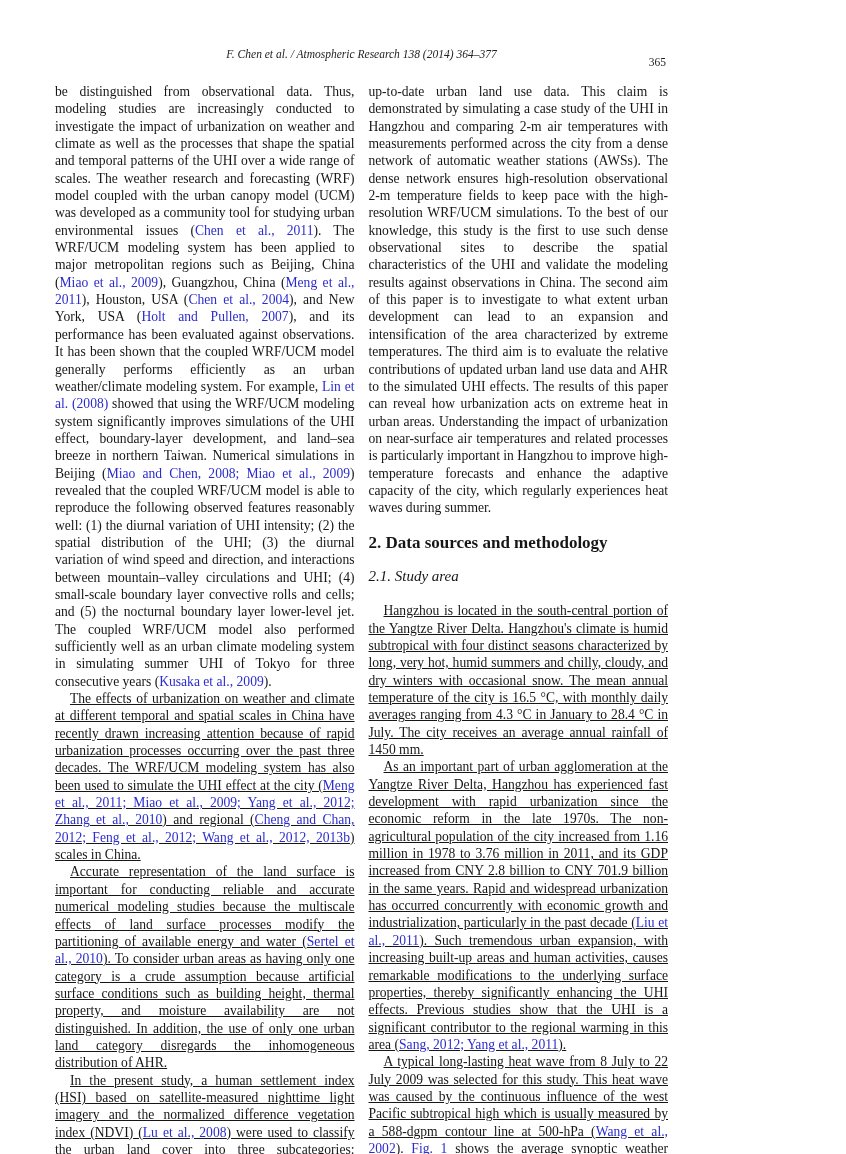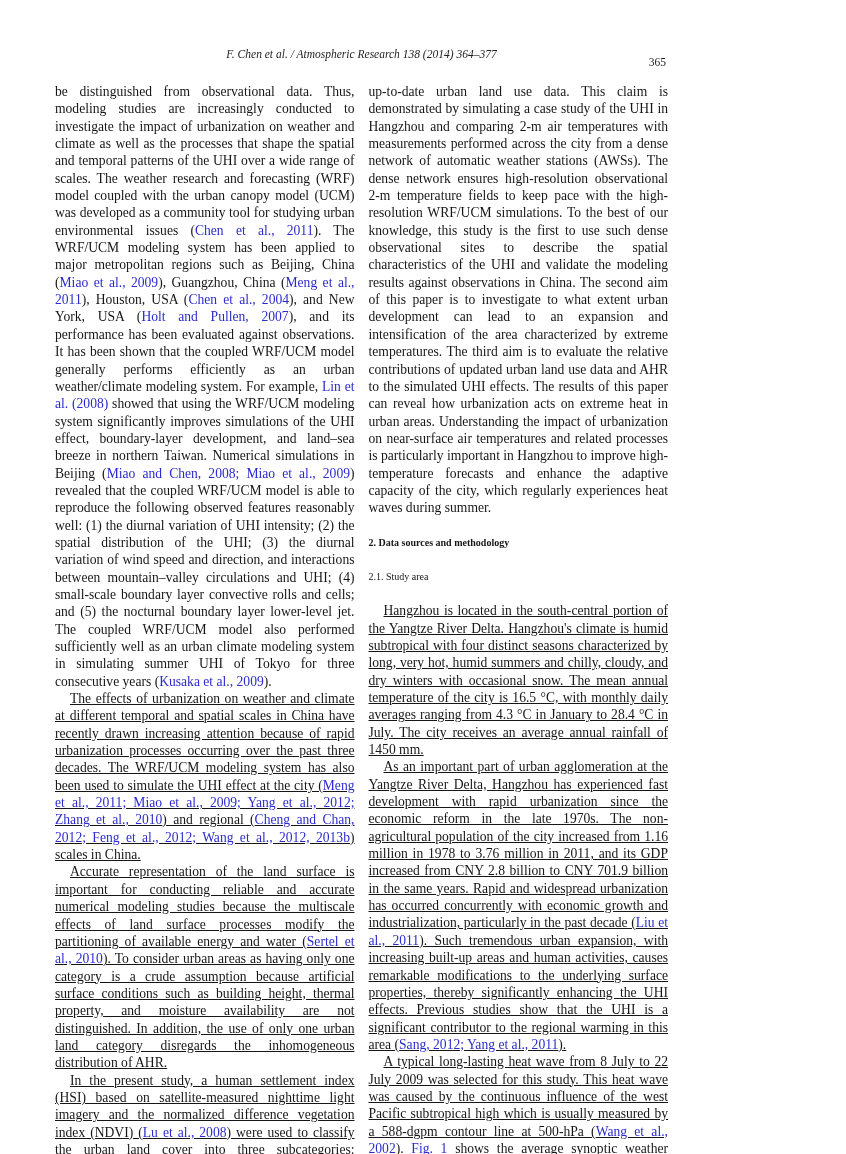--- a/index.html
+++ b/index.html
@@ -50,28 +50,29 @@
     color: #161616;
   }
   .col p {
     margin: 0;
   }
   .col p.indent {
     text-indent: 15px;
     text-decoration: underline;
   }
   .col h2 {
-    font-size: 10px;
+    font-size: 17px;
     font-weight: bold;
     margin: 17px 0;
     text-align: left;
   }
   .col h3 {
-    font-size: 10px;
+    font-size: 15px;
     font-weight: normal;
+    font-style: italic;
     margin: 17px 0;
     text-align: left;
   }
   a.cite {
     color: var(--link-color, #2b2bce);
     text-decoration: none;
     cursor: pointer;
   }
 </style>
 </head>

